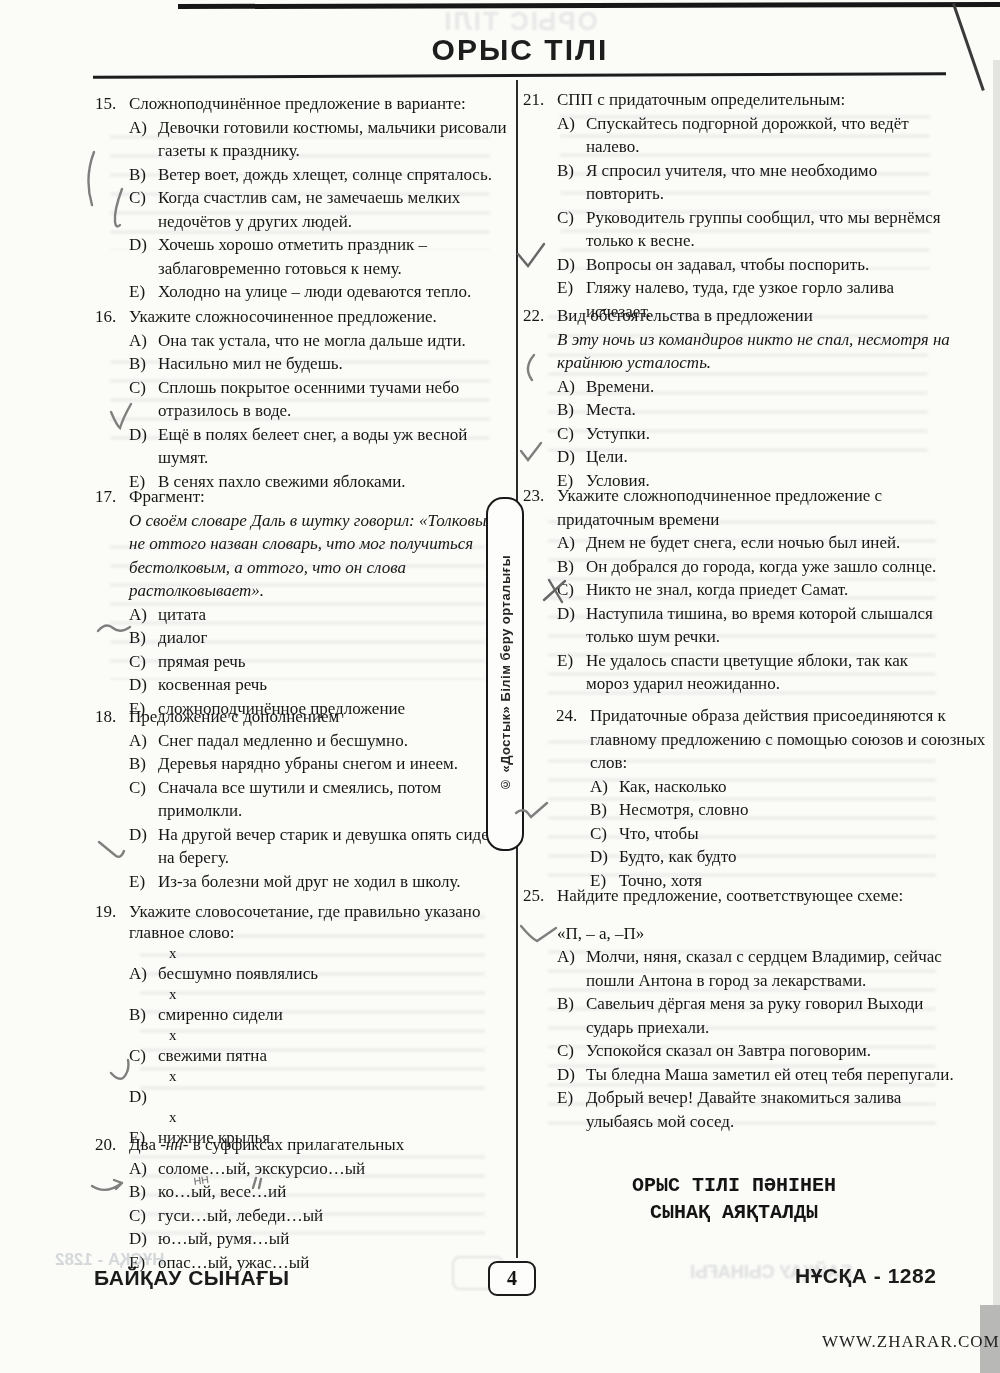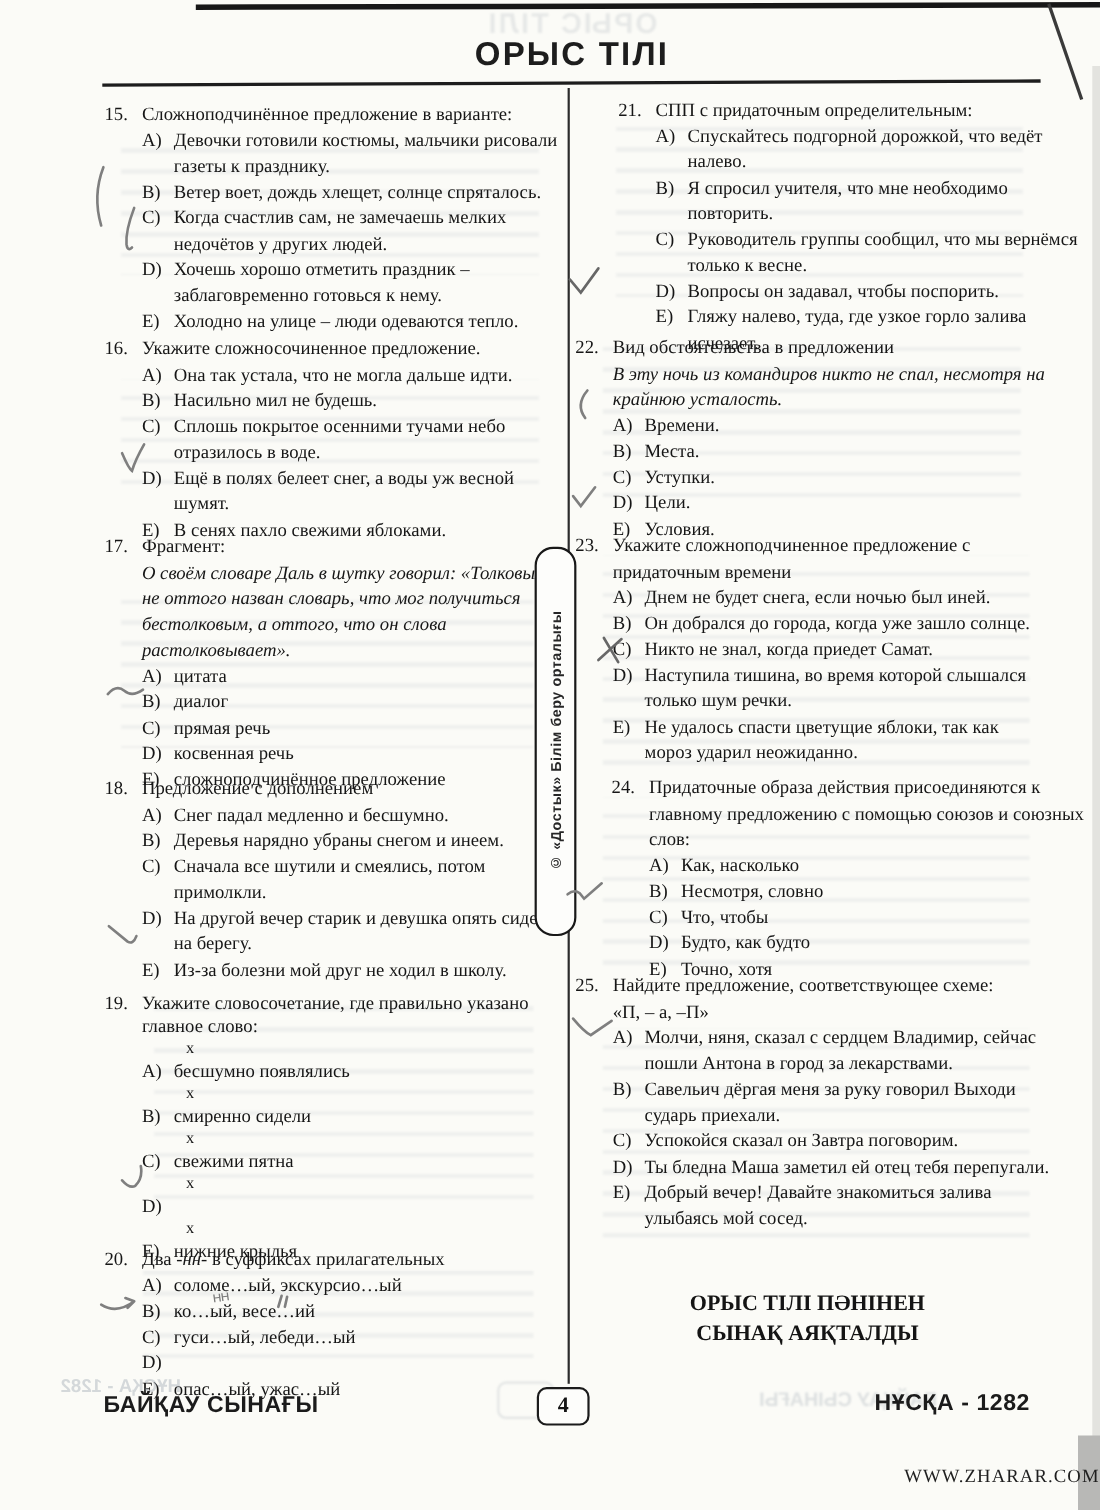--- a/index.html
+++ b/index.html
@@ -30,29 +30,29 @@
   .hrule{position:absolute;left:93px;top:74px;width:853px;height:3px;background:#1d1d1d;transform:rotate(-0.25deg);}
   .vdivider{position:absolute;left:516px;top:80px;width:2px;height:1178px;background:#2b2b2b;}
 
   .q{position:absolute;font-size:17px;line-height:23.5px;}
   .q.tight{line-height:21px;}
   .qhead{display:flex;}
   .qnum{width:34px;flex:none;}
   .qtext{flex:1;}
   .em{font-style:italic;}
   .ital{margin-left:34px;font-style:italic;}
-  .schema{margin-left:34px;}
+  .schema{margin-left:34px;margin-top:14px;}
   .opt{display:flex;padding-left:34px;}
   .olet{width:29px;flex:none;}
   .otext{flex:1;}
   .xline{margin-left:74px;height:20px;line-height:20px;font-size:15px;}
 
   .end-notice{
     position:absolute;left:558px;top:1172px;width:352px;text-align:center;
-    font-weight:bold;font-size:20px;line-height:27px;color:#141414;
+    font-weight:bold;font-size:20px;line-height:27px;color:#141414;font-family:Liberation Mono, monospace;
   }
 
   .stamp{
     position:absolute;left:486px;top:497px;width:34px;height:350px;
     border:2px solid #181818;border-radius:17px;background:#fdfdfb;
     display:flex;align-items:center;justify-content:center;z-index:5;
   }
   .stamp span{
     writing-mode:vertical-rl;transform:rotate(180deg);
     font-family:"Liberation Sans", sans-serif;font-weight:bold;font-size:13px;
@@ -286,27 +286,28 @@
       <div class="opt">
         <span class="olet">B)</span>
         <span class="otext">ко…ый, весе…ий</span>
       </div>
       <div class="opt">
         <span class="olet">C)</span>
         <span class="otext">гуси…ый, лебеди…ый</span>
       </div>
       <div class="opt">
         <span class="olet">D)</span>
+        <span class="otext">ю…ый, румя…ый</span>
       </div>
       <div class="opt">
         <span class="olet">E)</span>
         <span class="otext">опас…ый, ужас…ый</span>
       </div>
     </div>
-    <div class="q" style="left: 523px; top: 88px; width: 429px; margin-left: 39px;">
+    <div class="q" style="left: 523px; top: 88px; width: 429px;">
       <div class="qhead">
         <span class="qnum">21.</span>
         <span class="qtext">СПП с придаточным определительным:</span>
       </div>
       <div class="opt">
         <span class="olet">A)</span>
         <span class="otext">Спускайтесь подгорной дорожкой, что ведёт налево.</span>
       </div>
       <div class="opt">
         <span class="olet">B)</span>

